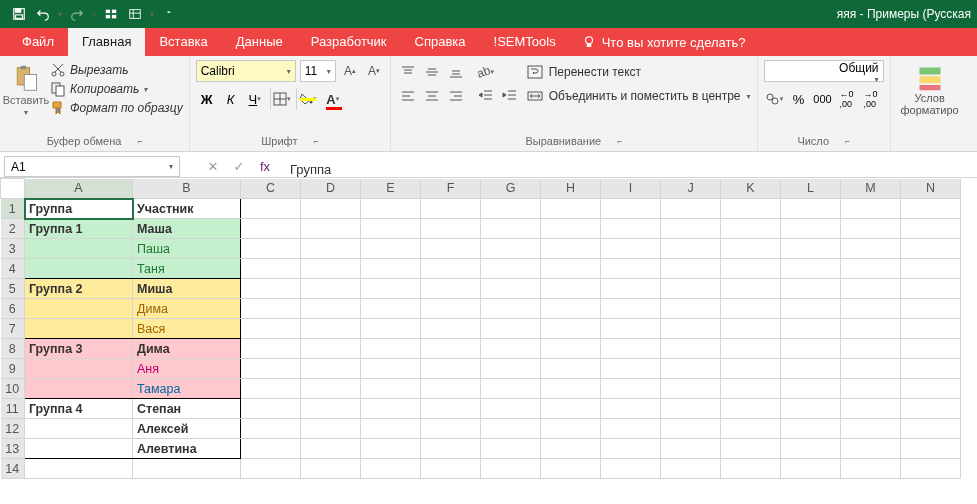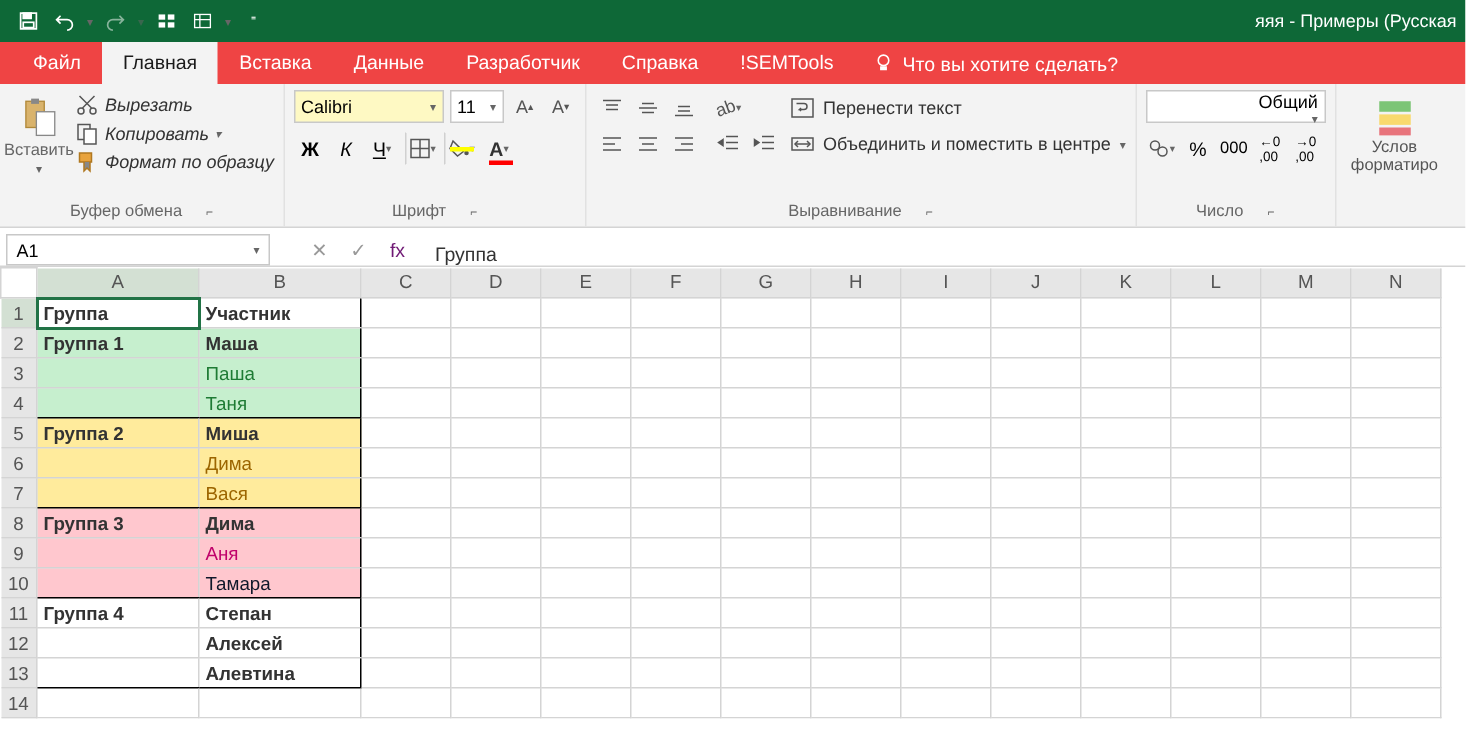--- a/index.html
+++ b/index.html
@@ -575,21 +575,21 @@
           <td></td>
           <td></td>
           <td></td>
           <td></td>
           <td></td>
           <td></td>
         </tr>
 <tr>
           <th class="rowh">10</th>
   <td class="g3 b-left b-bot"></td>
-  <td class="g3 b-right b-bot" style="color:#0f172a;">Тамара</td>
+  <td class="g3 b-right b-bot" style="color:#0369a1;">Тамара</td>
   <td></td>
           <td></td>
           <td></td>
           <td></td>
           <td></td>
           <td></td>
           <td></td>
           <td></td>
           <td></td>
           <td></td>

